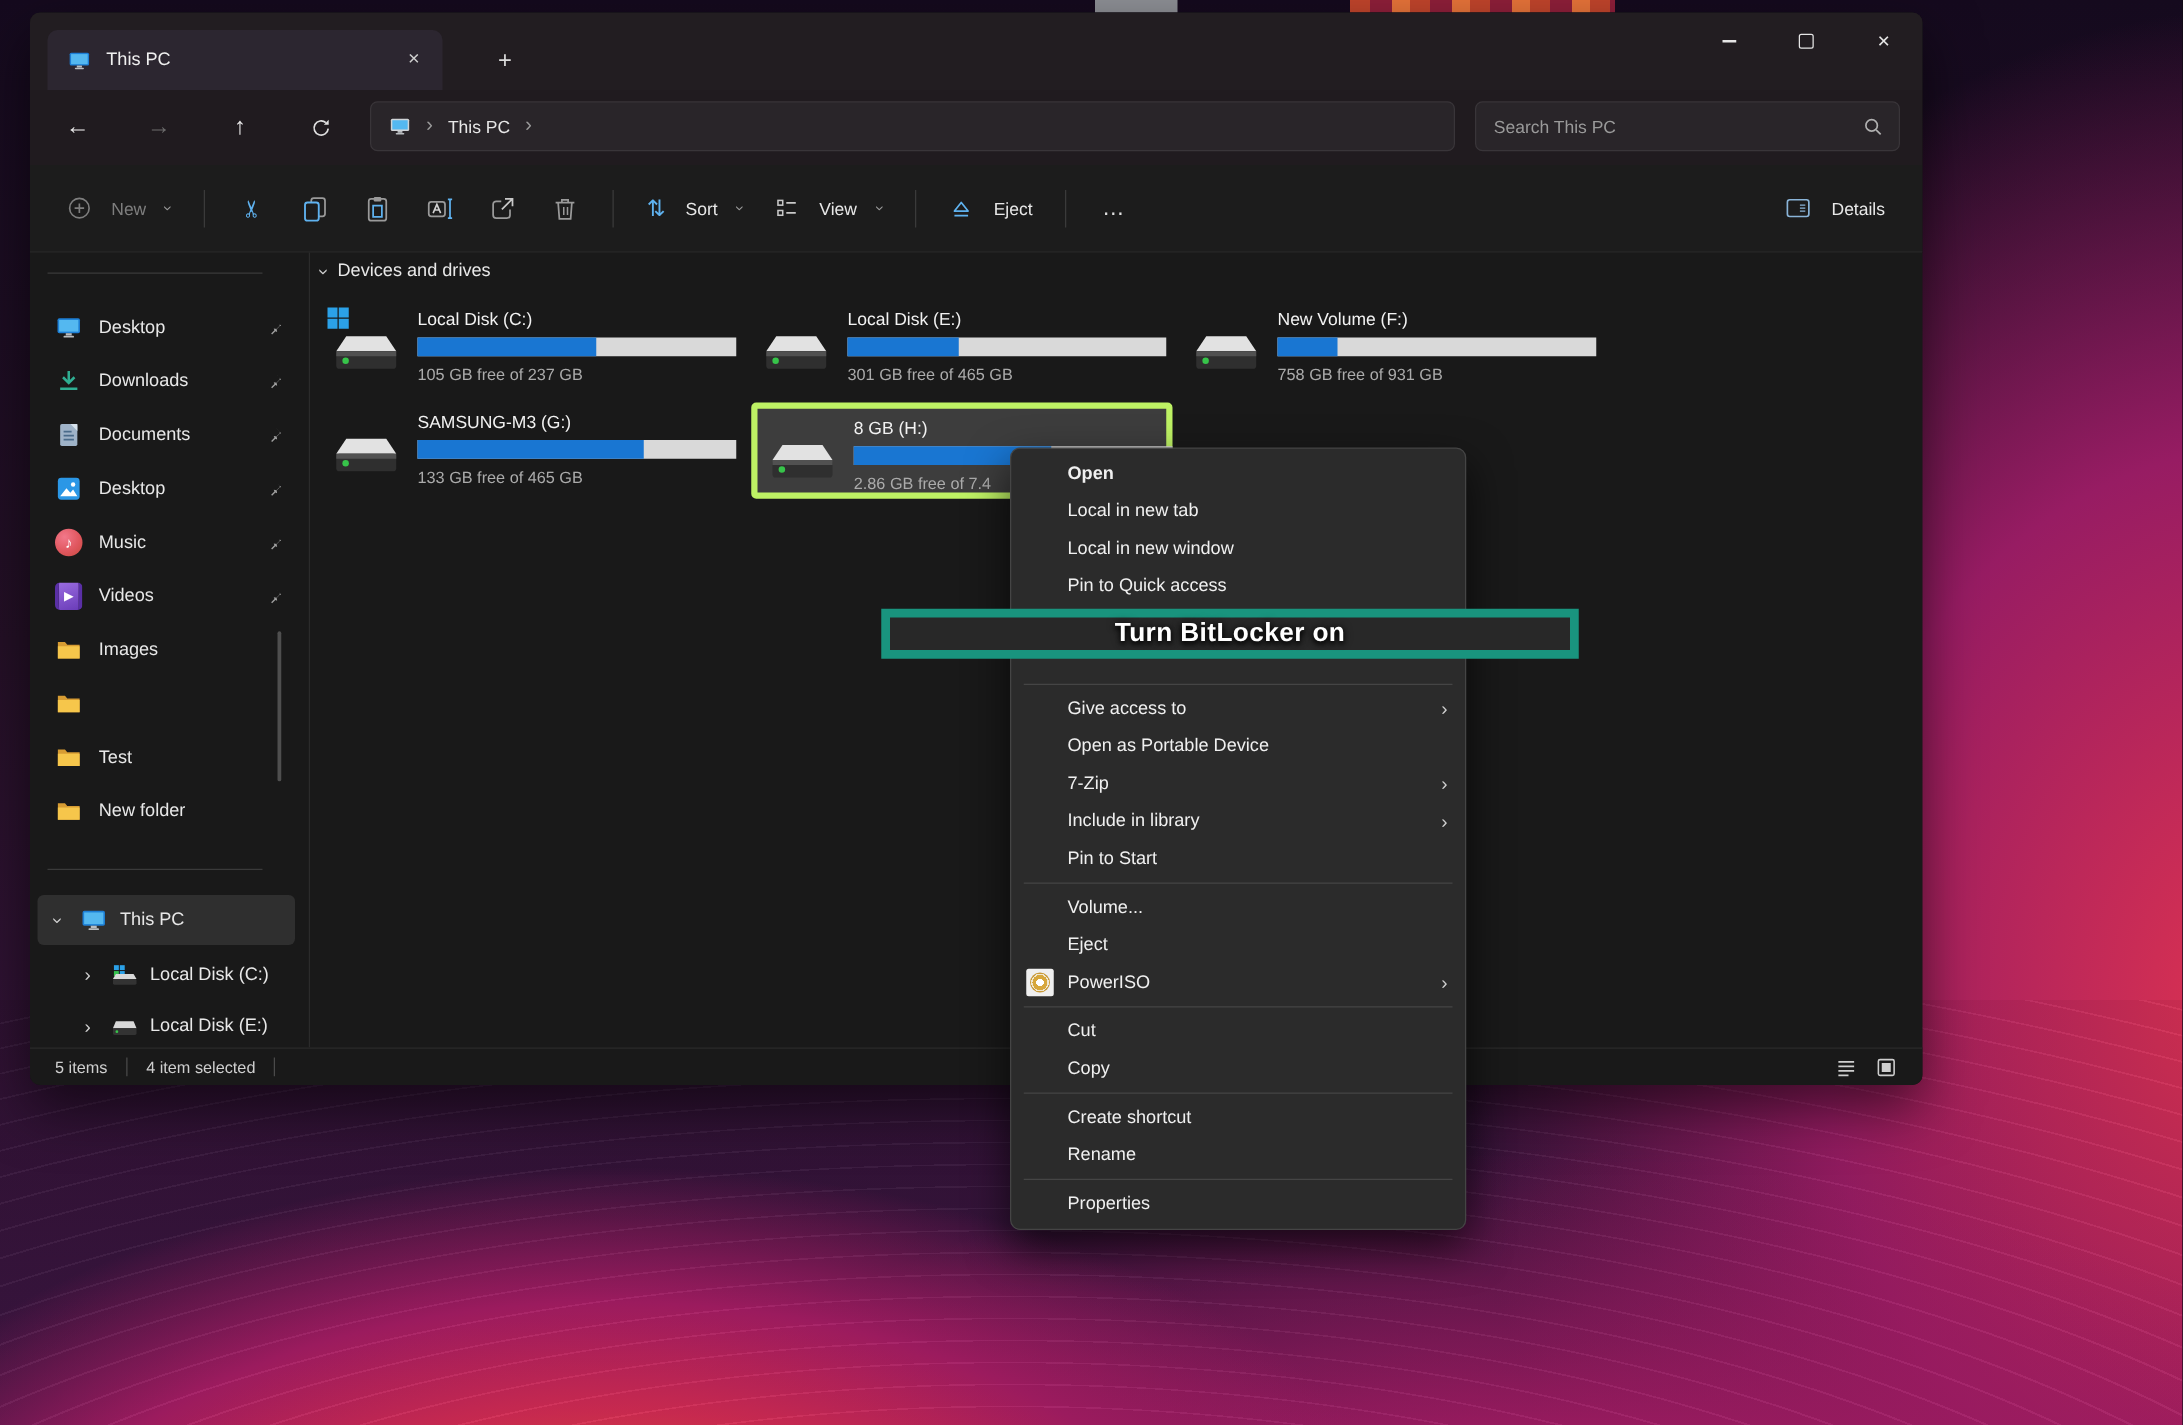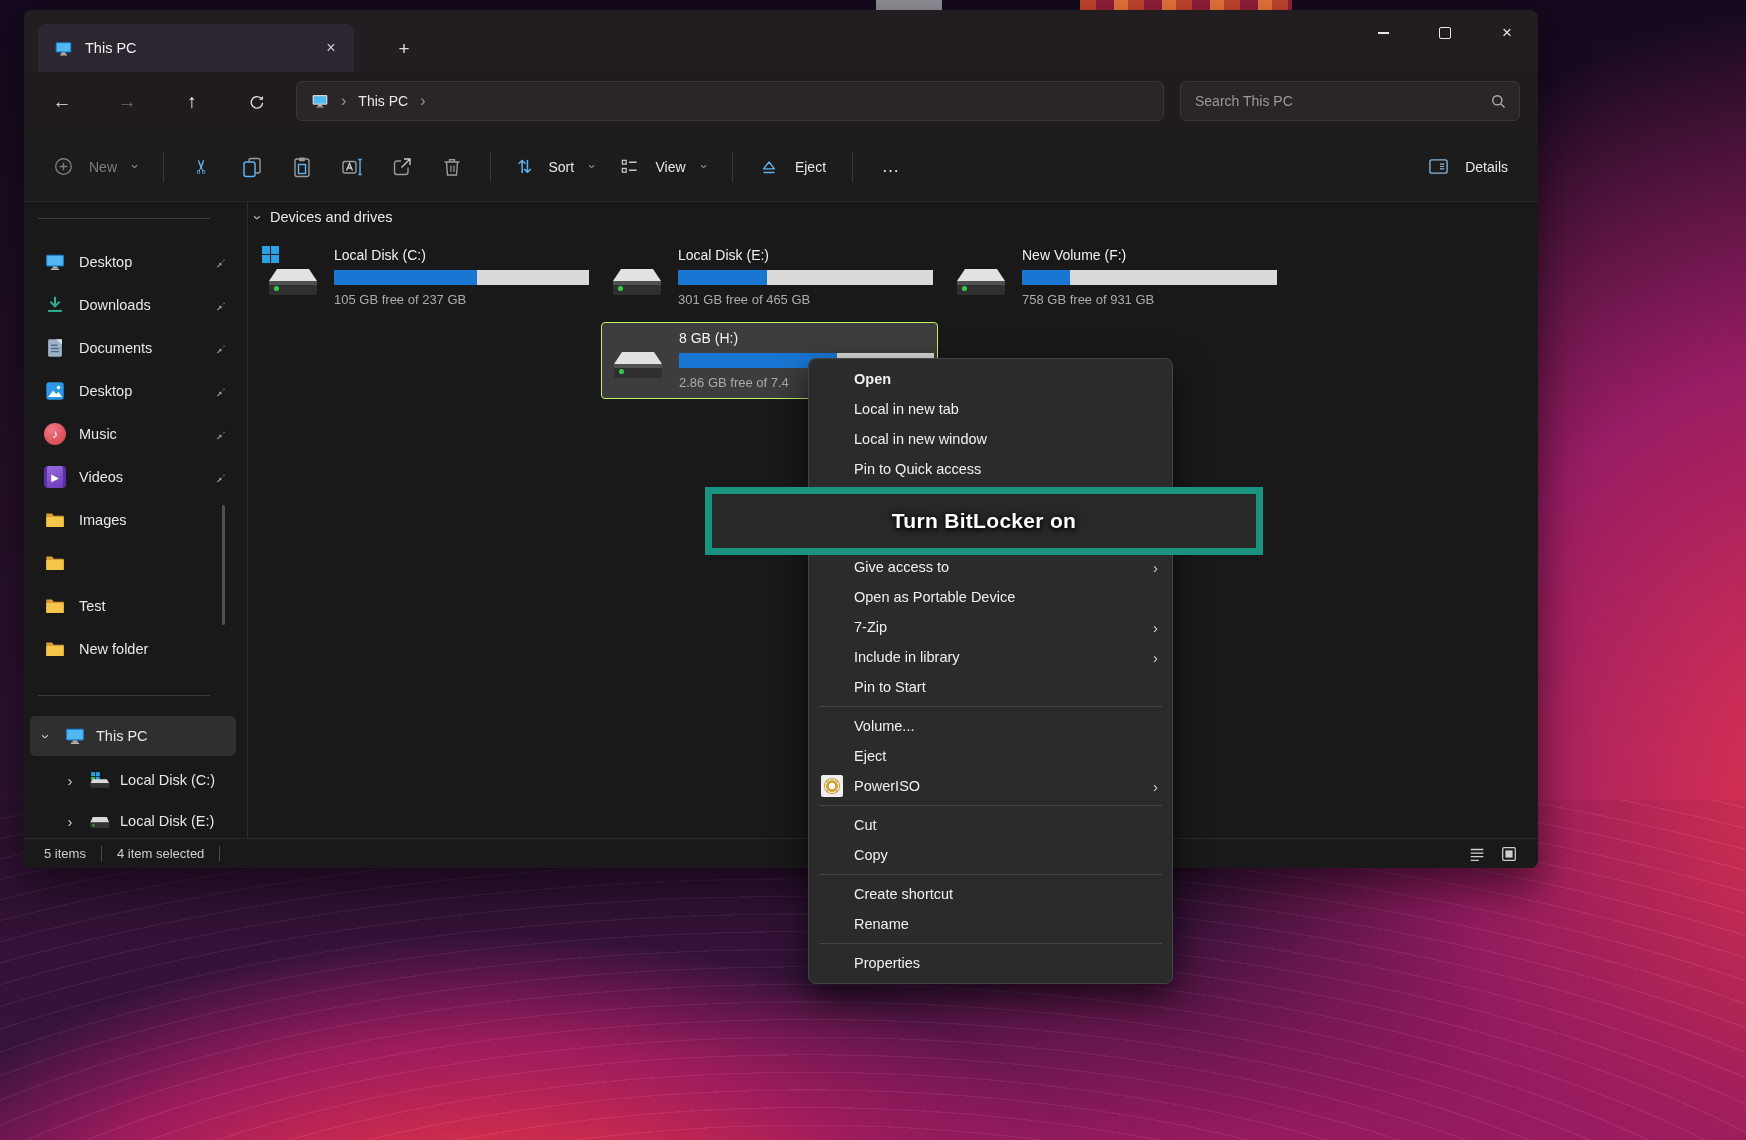--- a/index.html
+++ b/index.html
@@ -76,21 +76,21 @@
   .music-circle{width:22px;height:22px;border-radius:50%;flex:none;display:flex;align-items:center;justify-content:center;
     background:radial-gradient(circle at 35% 30%, #f2788a, #e0575f 55%, #c84a3e);color:#fff;font-size:12px;}
   .video-tile{width:22px;height:22px;border-radius:4px;flex:none;display:flex;align-items:center;justify-content:center;
     background:linear-gradient(160deg,#9a6ce0,#6a3cb8);color:#fff;font-size:10px;
     border-left:3px solid #5a2fa6;border-right:3px solid #5a2fa6;box-sizing:border-box;}
 
   
   .section-header{position:absolute;left:232px;top:199px;display:flex;align-items:center;gap:9px;font-size:14.5px;color:#e8e8e8;}
   .tile{position:absolute;width:337px;height:77px;border-radius:4px;display:flex;gap:13px;
     padding:5px 8px;box-sizing:border-box;}
-  .tile.selected{background:#3d3d3d;border:1px solid #bef264;}
+  .tile.selected{background:#3d3d3d;border:5px solid #bef264;}
   .tile-icon{position:relative;width:56px;height:44px;margin-top:12px;flex:none;}
   .winlogo{position:absolute;left:-3px;top:-11px;width:17px;height:17px;display:grid;
     grid-template-columns:8px 8px;grid-template-rows:8px 8px;gap:1px;}
   .winlogo span{background:#2ba1e8;}
   .tile-body{flex:1;min-width:0;}
   .tile-name{font-size:14px;color:#f2f2f2;margin-top:2px;white-space:nowrap;}
   .tile-bar{width:255px;height:15px;background:#d9d9d9;margin-top:7px;}
   .tile-fill{height:100%;background:#1976d2;}
   .tile-free{font-size:13px;color:#ababab;margin-top:7px;white-space:nowrap;}
 
@@ -104,21 +104,21 @@
     border-radius:8px;box-shadow:0 14px 34px rgba(0,0,0,.65);padding:5px 0;z-index:50;font-size:14.5px;color:#f0f0f0;box-sizing:border-box;}
   .mi{height:30px;display:flex;align-items:center;padding:0 14px 0 45px;position:relative;}
   .mi.bold{font-weight:700;}
   .mi .sub{margin-left:auto;color:#cfcfcf;font-size:15px;}
   .mi .mi-icon{position:absolute;left:12px;top:4px;width:22px;height:22px;background:#efefef;border-radius:2px;
     display:flex;align-items:center;justify-content:center;}
   .poweriso-disc{width:16px;height:16px;border-radius:50%;background:radial-gradient(circle,#fff 0 3px,#d7a73c 3px 6px,#efe6cf 6px 7px,#c89a3a 7px 8px);}
   .msep{height:1px;background:#454545;margin:4px 10px;}
   .hl-gap{height:59px;}
 
-  .hl-box{position:absolute;left:705px;top:487px;width:558px;height:68px;z-index:60;background:#19947e;
+  .hl-box{position:absolute;left:705px;top:487px;width:558px;height:40px;z-index:60;background:#19947e;
     padding:7px;box-sizing:border-box;}
   .hl-inner{width:100%;height:100%;background:#282828;display:flex;align-items:center;justify-content:center;
     font-size:21px;font-weight:600;color:#fff;letter-spacing:.3px;
     text-shadow:0 2px 4px rgba(0,0,0,.95), 0 0 7px rgba(0,0,0,.8);}
   svg{display:block;}
 </style>
 </head>
 <body>
 
 <div class="stage">
@@ -468,20 +468,37 @@
       </div>
       <div class="tile-body">
         <div class="tile-name">New Volume (F:)</div>
         <div class="tile-bar">
             <div class="tile-fill" style="width: 19%;"></div>
           </div>
         <div class="tile-free">758 GB free of 931 GB</div>
       </div>
     </div>
 
+    <div class="tile" style="left:233px;top:312px">
+      <div class="tile-icon">
+        <svg viewBox="0 0 56 44" width="56" height="44">
+          <polygon points="12,12 44,12 52,24 4,24" fill="#e2e2e2"></polygon>
+          <rect x="4" y="24" width="48" height="14" rx="2.5" fill="#2f2f2f"></rect>
+          <rect x="4" y="24" width="48" height="4" fill="#515151"></rect>
+          <circle cx="11.5" cy="31.5" r="2.6" fill="#37c44a"></circle>
+        </svg>
+      </div>
+      <div class="tile-body">
+        <div class="tile-name">SAMSUNG-M3 (G:)</div>
+        <div class="tile-bar">
+            <div class="tile-fill" style="width: 71%;"></div>
+          </div>
+        <div class="tile-free">133 GB free of 465 GB</div>
+      </div>
+    </div>
 
     <div class="tile selected" style="left:577px;top:312px">
       <div class="tile-icon">
         <svg viewBox="0 0 56 44" width="56" height="44">
           <polygon points="12,12 44,12 52,24 4,24" fill="#e2e2e2"></polygon>
           <rect x="4" y="24" width="48" height="14" rx="2.5" fill="#2f2f2f"></rect>
           <rect x="4" y="24" width="48" height="4" fill="#515151"></rect>
           <circle cx="11.5" cy="31.5" r="2.6" fill="#37c44a"></circle>
         </svg>
       </div>

